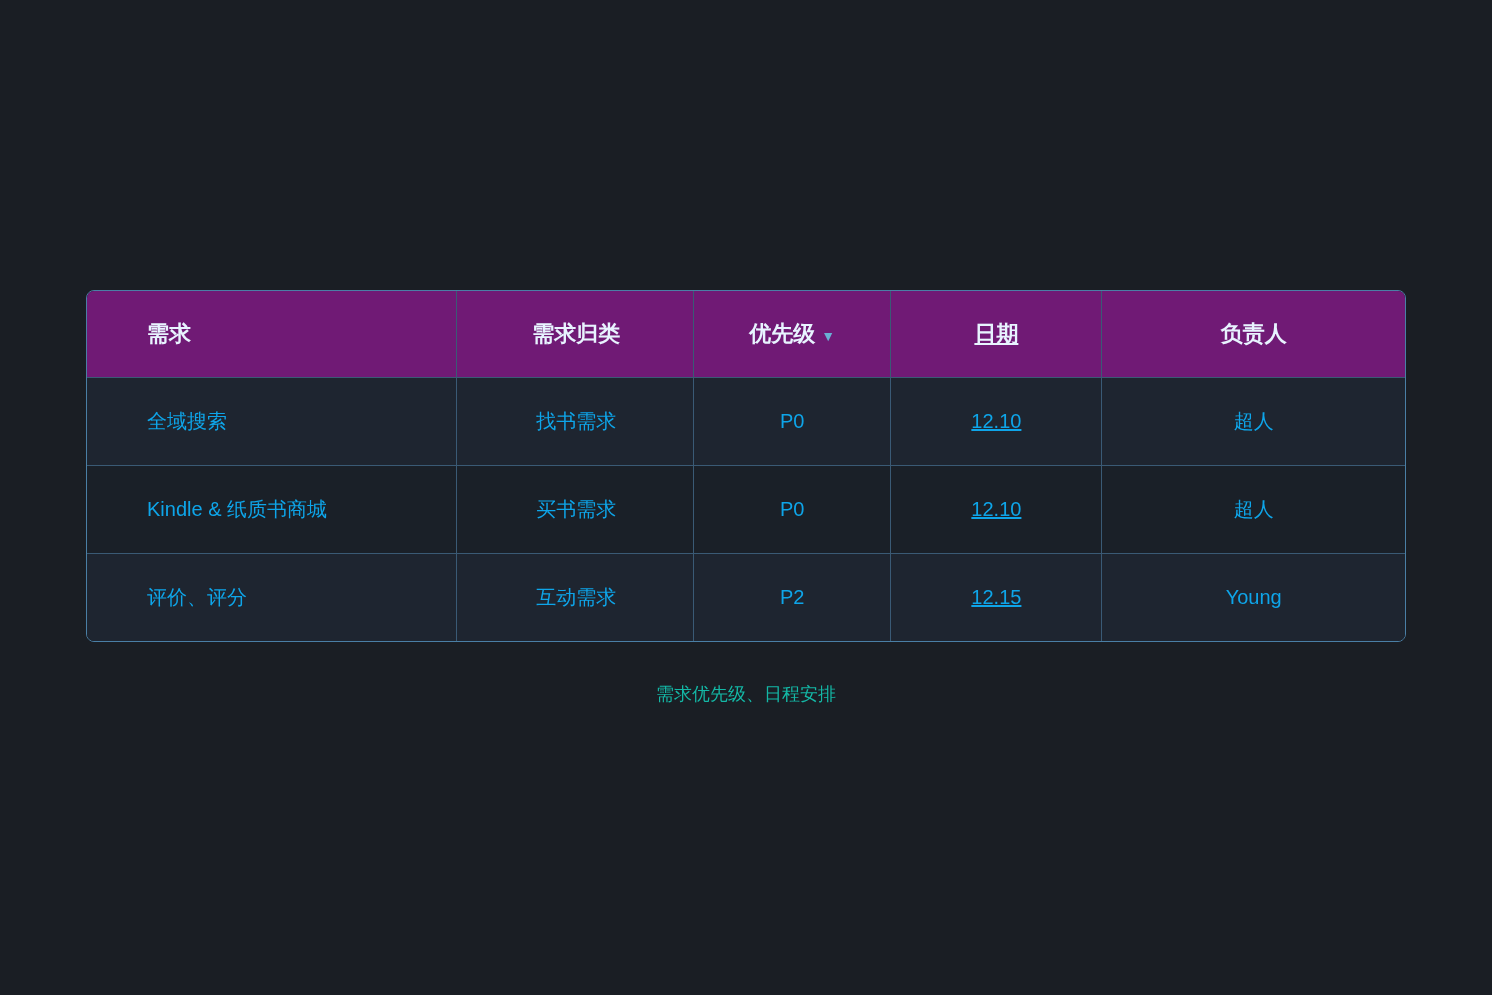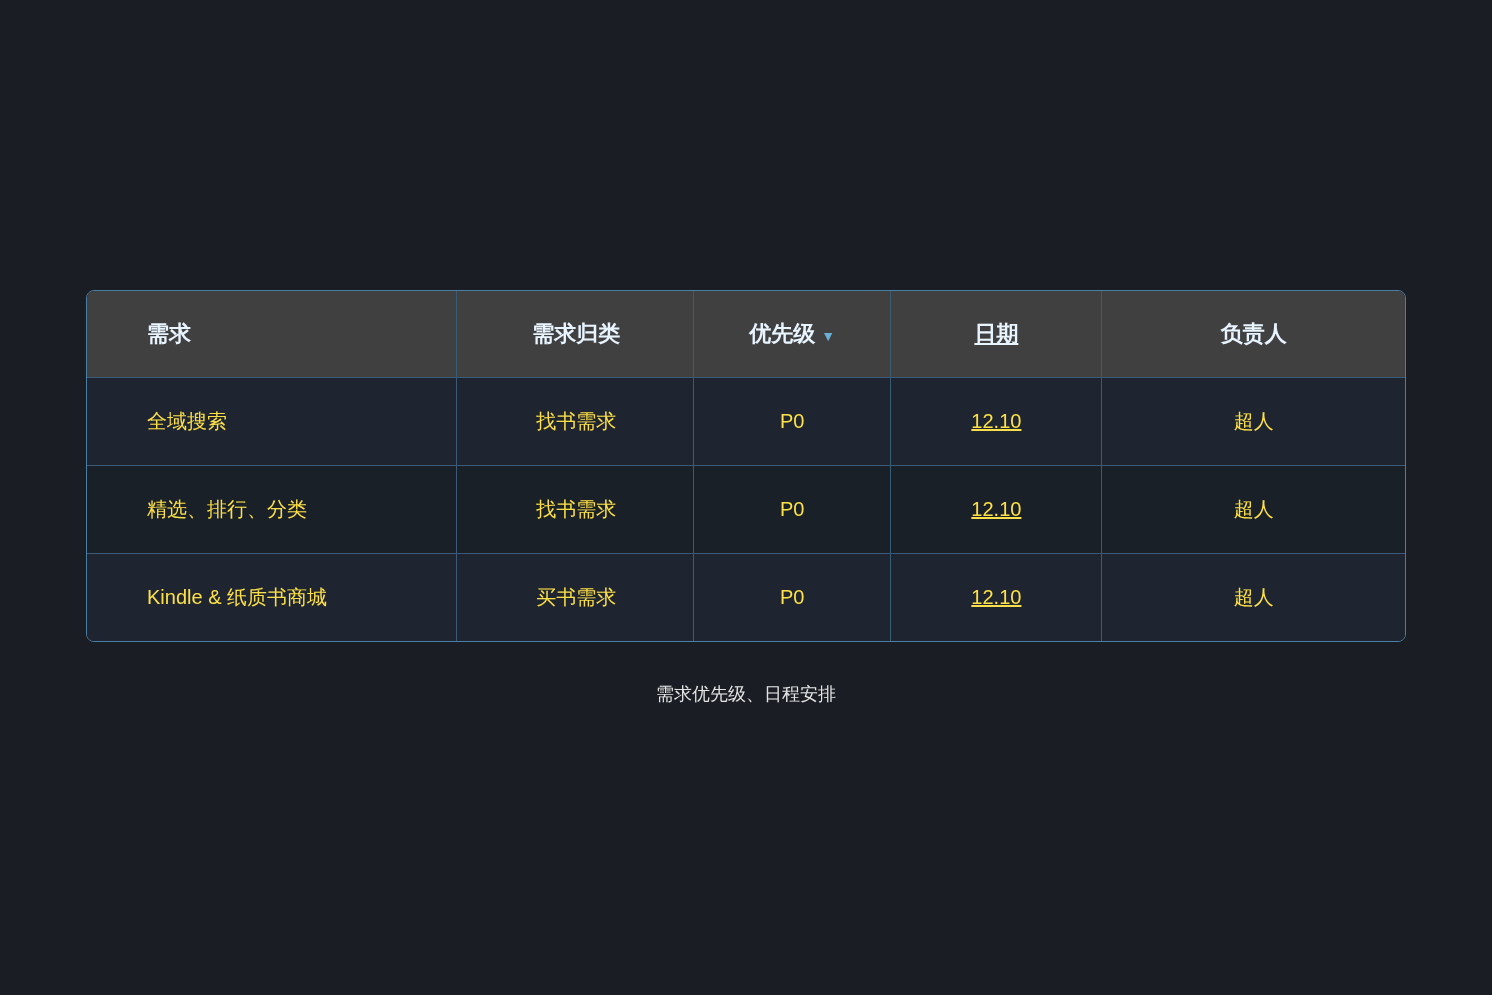--- a/index.html
+++ b/index.html
@@ -25,21 +25,21 @@
       border-radius: 8px;
       overflow: hidden;
     }
 
     table {
       width: 100%;
       border-collapse: collapse;
     }
 
     thead tr {
-      background-color: #404040;
+      background-color: #701a75;
     }
 
     thead th {
       padding: 28px 20px;
       color: #e8f4ff;
       font-size: 22px;
       font-weight: 600;
       text-align: center;
       border-bottom: 1.5px solid #3a5a75;
     }
@@ -52,21 +52,21 @@
       background-color: #1e2530;
       border-top: 1.5px solid #3a5a75;
     }
 
     tbody tr:nth-child(even) {
       background-color: #1a2028;
     }
 
     tbody td {
       padding: 30px 20px;
-      color: #fde047;
+      color: #0ea5e9;
       font-size: 20px;
       text-align: center;
       border-right: 1.5px solid #3a5a75;
     }
 
     tbody td:last-child {
       border-right: none;
     }
 
     .col-need {
@@ -95,21 +95,21 @@
     }
 
     .priority-arrow {
       font-size: 14px;
       margin-left: 6px;
       color: #6ab0d4;
     }
 
     .footer-text {
       margin-top: 40px;
-      color: #e5e5e5;
+      color: #14b8a6;
       font-size: 18px;
       text-align: center;
     }
   </style>
 </head>
 <body>
 
 <div class="table-wrapper">
   <table>
     <thead>
@@ -133,32 +133,32 @@
     </thead>
     <tbody id="table-body">
     <tr>
           <td class="col-need">全域搜索</td>
           <td class="col-category">找书需求</td>
           <td class="col-priority">P0</td>
           <td class="col-date">12.10</td>
           <td class="col-owner">超人</td>
         </tr>
         <tr>
-          <td class="col-need">精选、排行、分类</td>
-          <td class="col-category">找书需求</td>
+          <td class="col-need">Kindle &amp; 纸质书商城</td>
+          <td class="col-category">买书需求</td>
           <td class="col-priority">P0</td>
           <td class="col-date">12.10</td>
           <td class="col-owner">超人</td>
         </tr>
         <tr>
-          <td class="col-need">Kindle &amp; 纸质书商城</td>
-          <td class="col-category">买书需求</td>
-          <td class="col-priority">P0</td>
-          <td class="col-date">12.10</td>
-          <td class="col-owner">超人</td>
+          <td class="col-need">评价、评分</td>
+          <td class="col-category">互动需求</td>
+          <td class="col-priority">P2</td>
+          <td class="col-date">12.15</td>
+          <td class="col-owner">Young</td>
         </tr>
       </tbody>
   </table>
 </div>
 
 <div class="footer-text">
   <span>需求优先级、日程安排</span>
 </div>
 
 </body></html>

